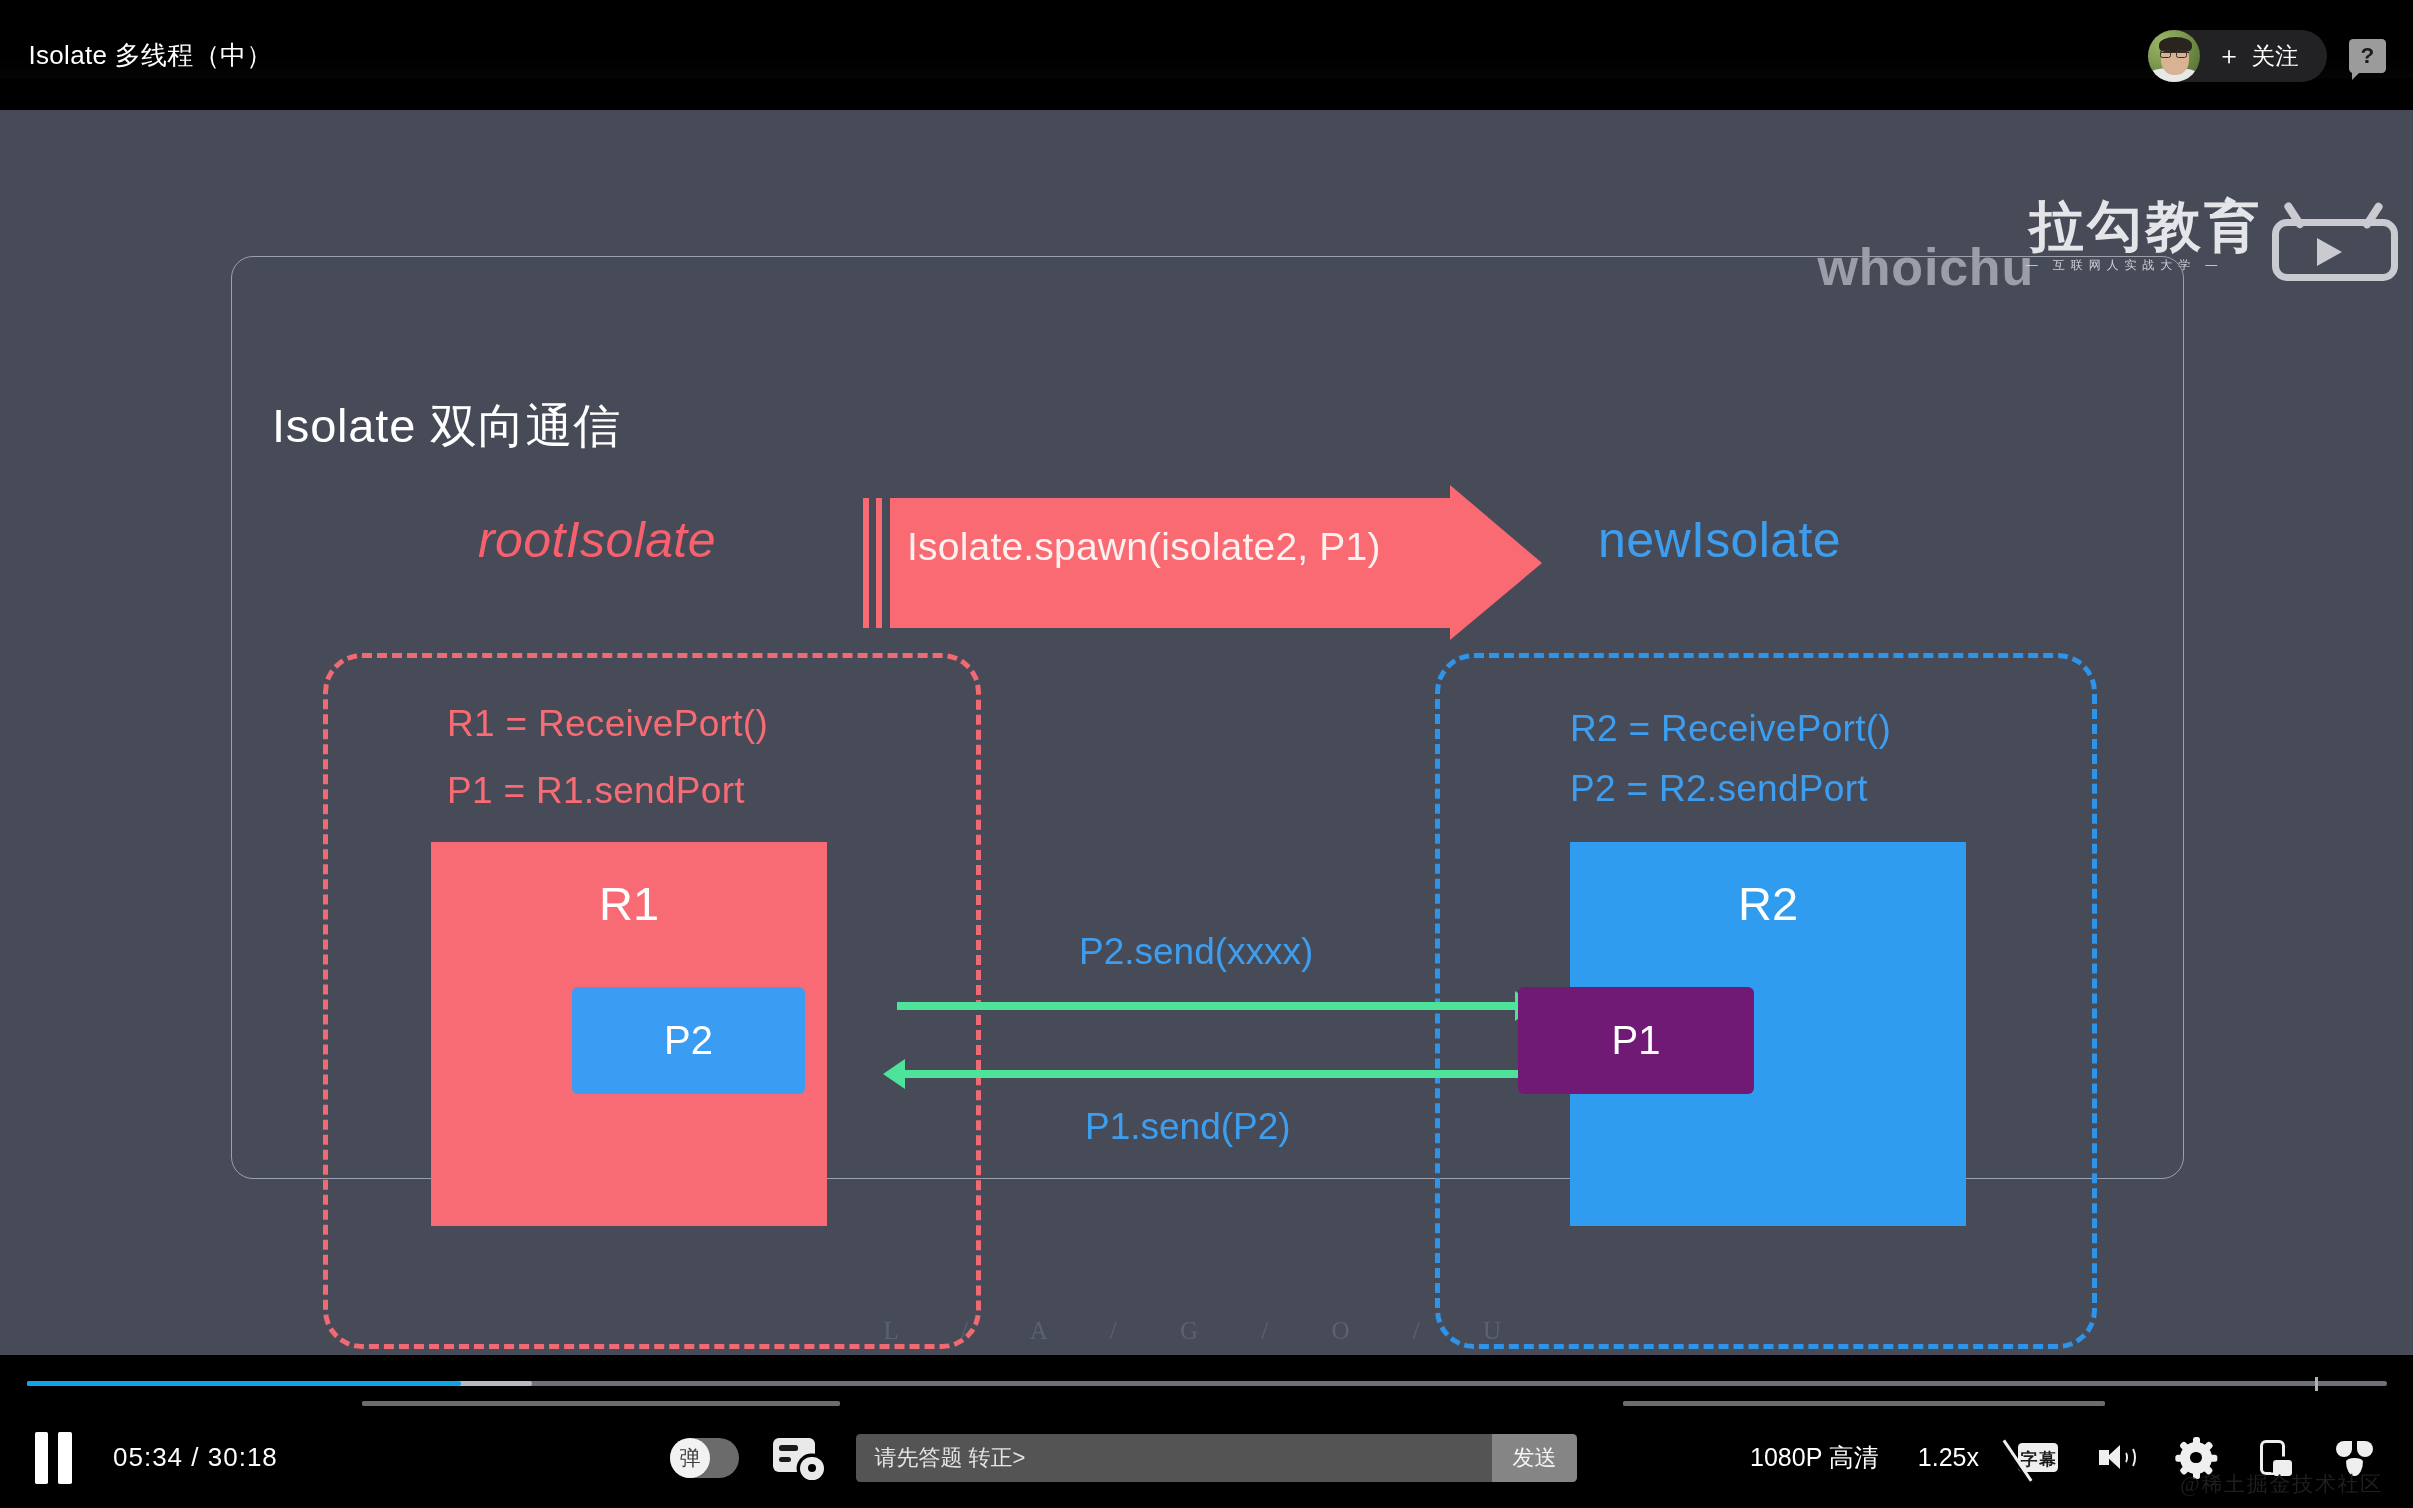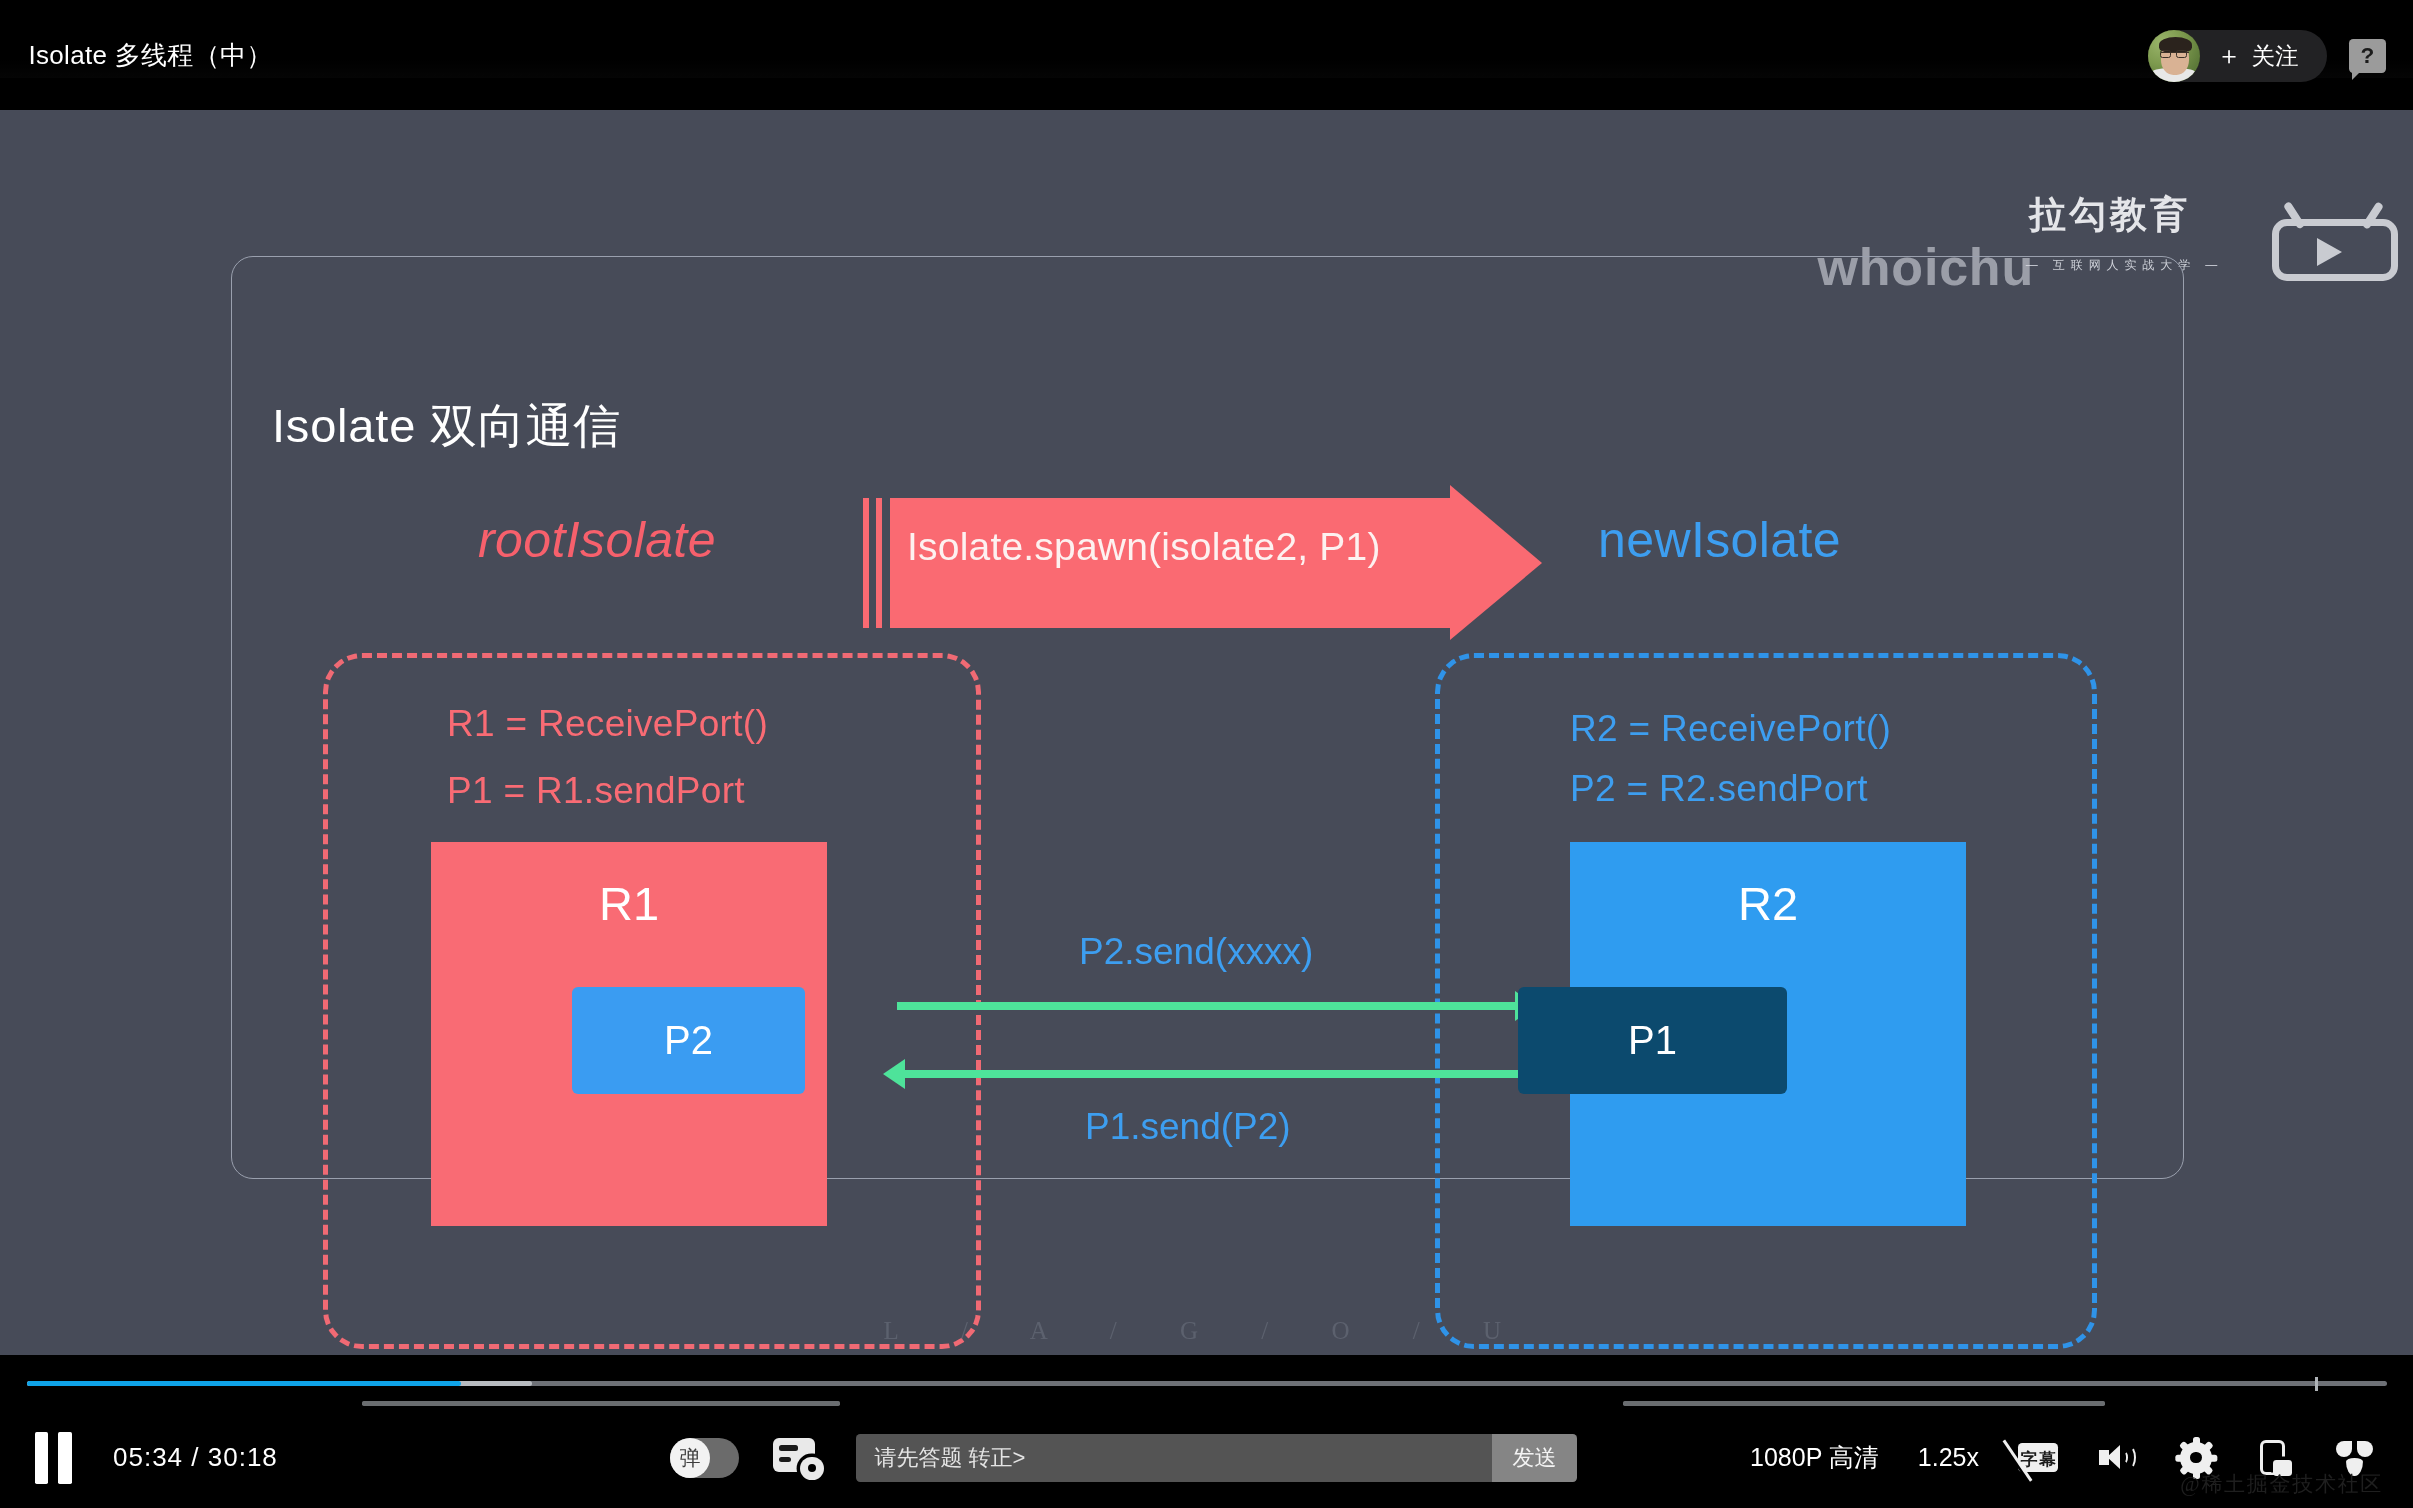--- a/index.html
+++ b/index.html
@@ -43,21 +43,21 @@
             justify-content:center; color:#1b1b1b; font-size:22.6px; font-weight:bold; }
 
   
   .stage { position:absolute; left:0; top:110px; width:2413px; height:1245px;
            background:#474b58; overflow:hidden; }
 
   
   .wm-whoichu { position:absolute; right:379px; top:127px; font-size:52px; color:#cfd2da;
       opacity:.62; letter-spacing:0.8px; font-weight:600; filter:blur(0.3px); }
   .wm-lagou { position:absolute; right:1.7px; top:92px; width:394px; height:92px; opacity:.92; }
-  .wm-lagou .cn { position:absolute; left:11.7px; top:-11.7px; font-size:37px; color:#f2f3f6;
+  .wm-lagou .cn { position:absolute; left:11.7px; top:-11.7px; font-size:55px; color:#f2f3f6;
       font-weight:700; letter-spacing:3.4px; filter:blur(0.4px); }
   .wm-lagou .tag { position:absolute; left:8.4px; top:55px; font-size:12px; color:#d9dce3;
       letter-spacing:5.9px; filter:blur(0.3px);text-align:right; }
   .wm-bili { position:absolute; right:15px; top:94px; opacity:.78; }
   .wm-bili .tv { position:relative; width:126px; height:77px; }
   .wm-bili .box { position:absolute; left:0; top:15px; width:126px; height:62px;
       border:7.5px solid #eef0f4; border-radius:15px; }
   .wm-bili .earL,.wm-bili .earR { position:absolute; top:-3.4px; width:7.5px; height:28.5px;
       background:#eef0f4; border-radius:4.2px; }
   .wm-bili .earL { left:18.4px; transform:rotate(-33deg); }
@@ -109,21 +109,21 @@
 
   
   .sq { position:absolute; display:flex; justify-content:center; }
   .sq span { margin-top:34px; font-size:47px; color:#fff; }
   .sq.r1 { left:431px; top:732px; width:396px; height:384px; background:#f96b74; }
   .sq.r2 { left:1570px; top:732px; width:396px; height:384px; background:#2f9cf0; }
 
   .pill { position:absolute; display:flex; align-items:center; justify-content:center;
           border-radius:6px; font-size:40px; color:#fff; }
   .pill.p2 { left:572px;  top:877px; width:233px; height:107px; background:#3a9cf2; }
-  .pill.p1 { left:1518px; top:877px; width:269px; height:107px; background:#0c4a6e; }
+  .pill.p1 { left:1518px; top:877px; width:236px; height:107px; background:#701a75; }
 
   
   .garrow { position:absolute; height:8.4px; background:#4ee39a; }
   .garrow.top { left:897px; top:892px; width:620px; }
   .garrow.top::after { content:""; position:absolute; right:-20px; top:-11px; width:0;height:0;
       border-left:22px solid #4ee39a; border-top:15px solid transparent;
       border-bottom:15px solid transparent; }
   .garrow.bot { left:903px; top:960px; width:620px; }
   .garrow.bot::before { content:""; position:absolute; left:-20px; top:-11px; width:0;height:0;
       border-right:22px solid #4ee39a; border-top:15px solid transparent;

